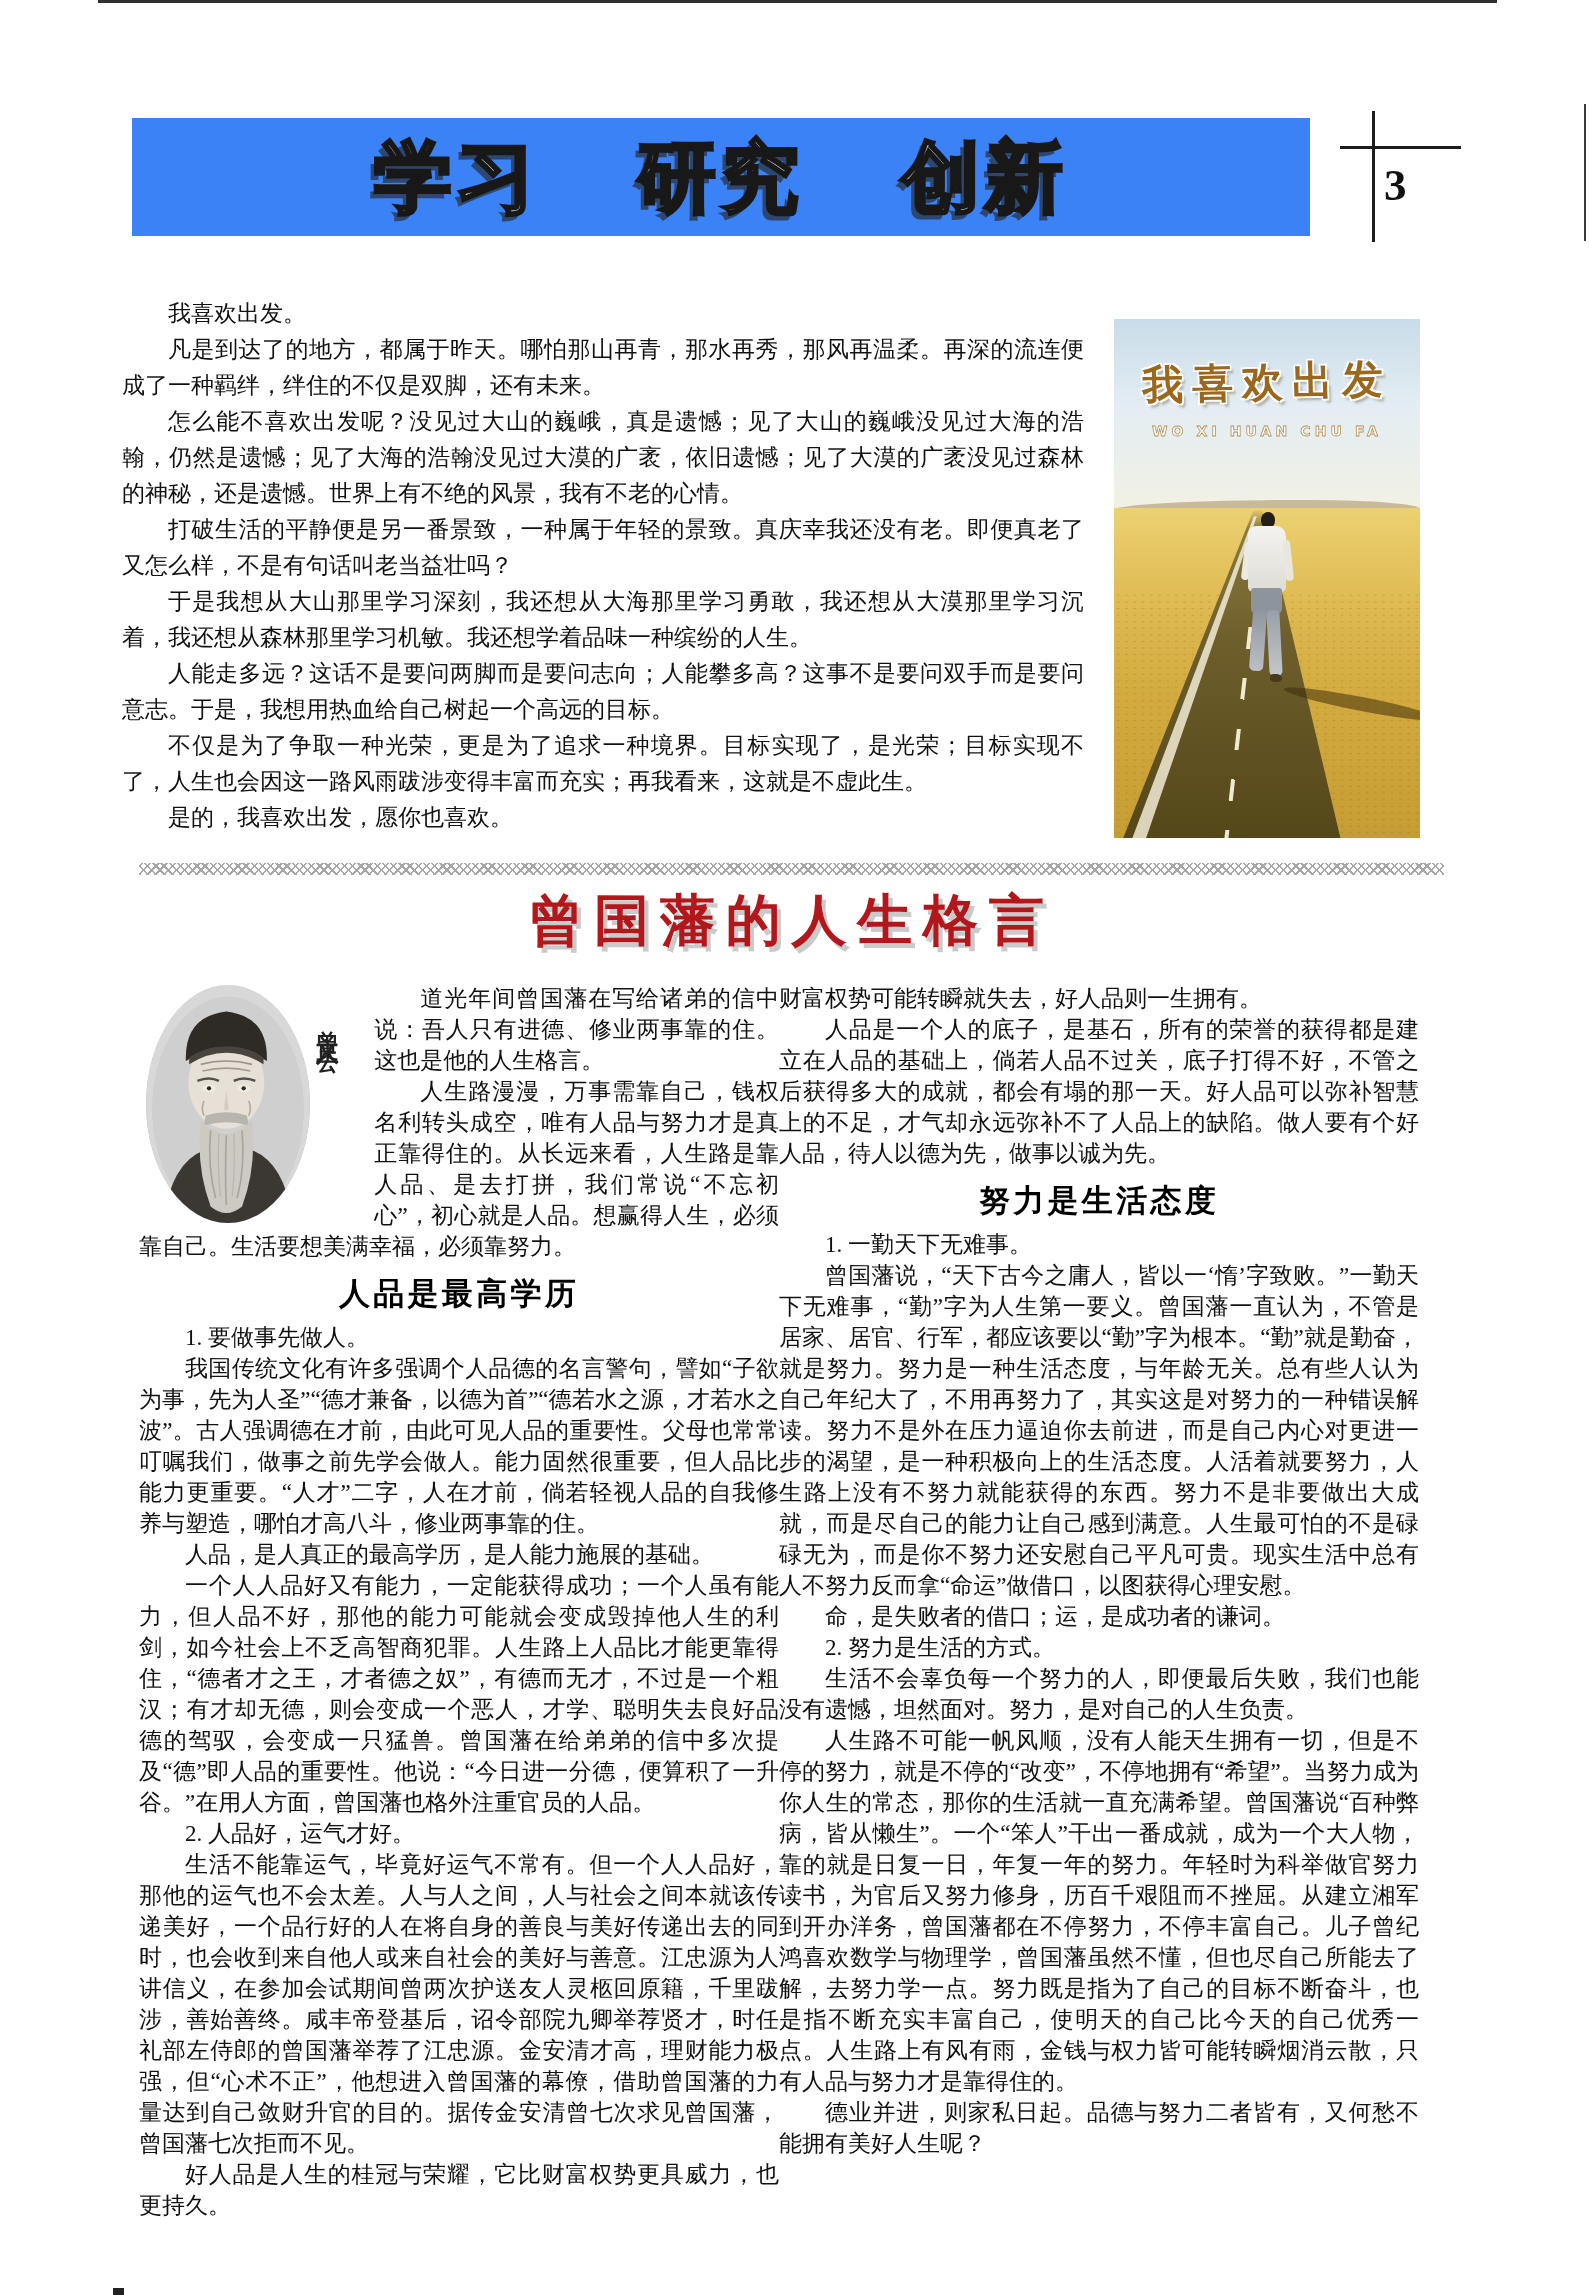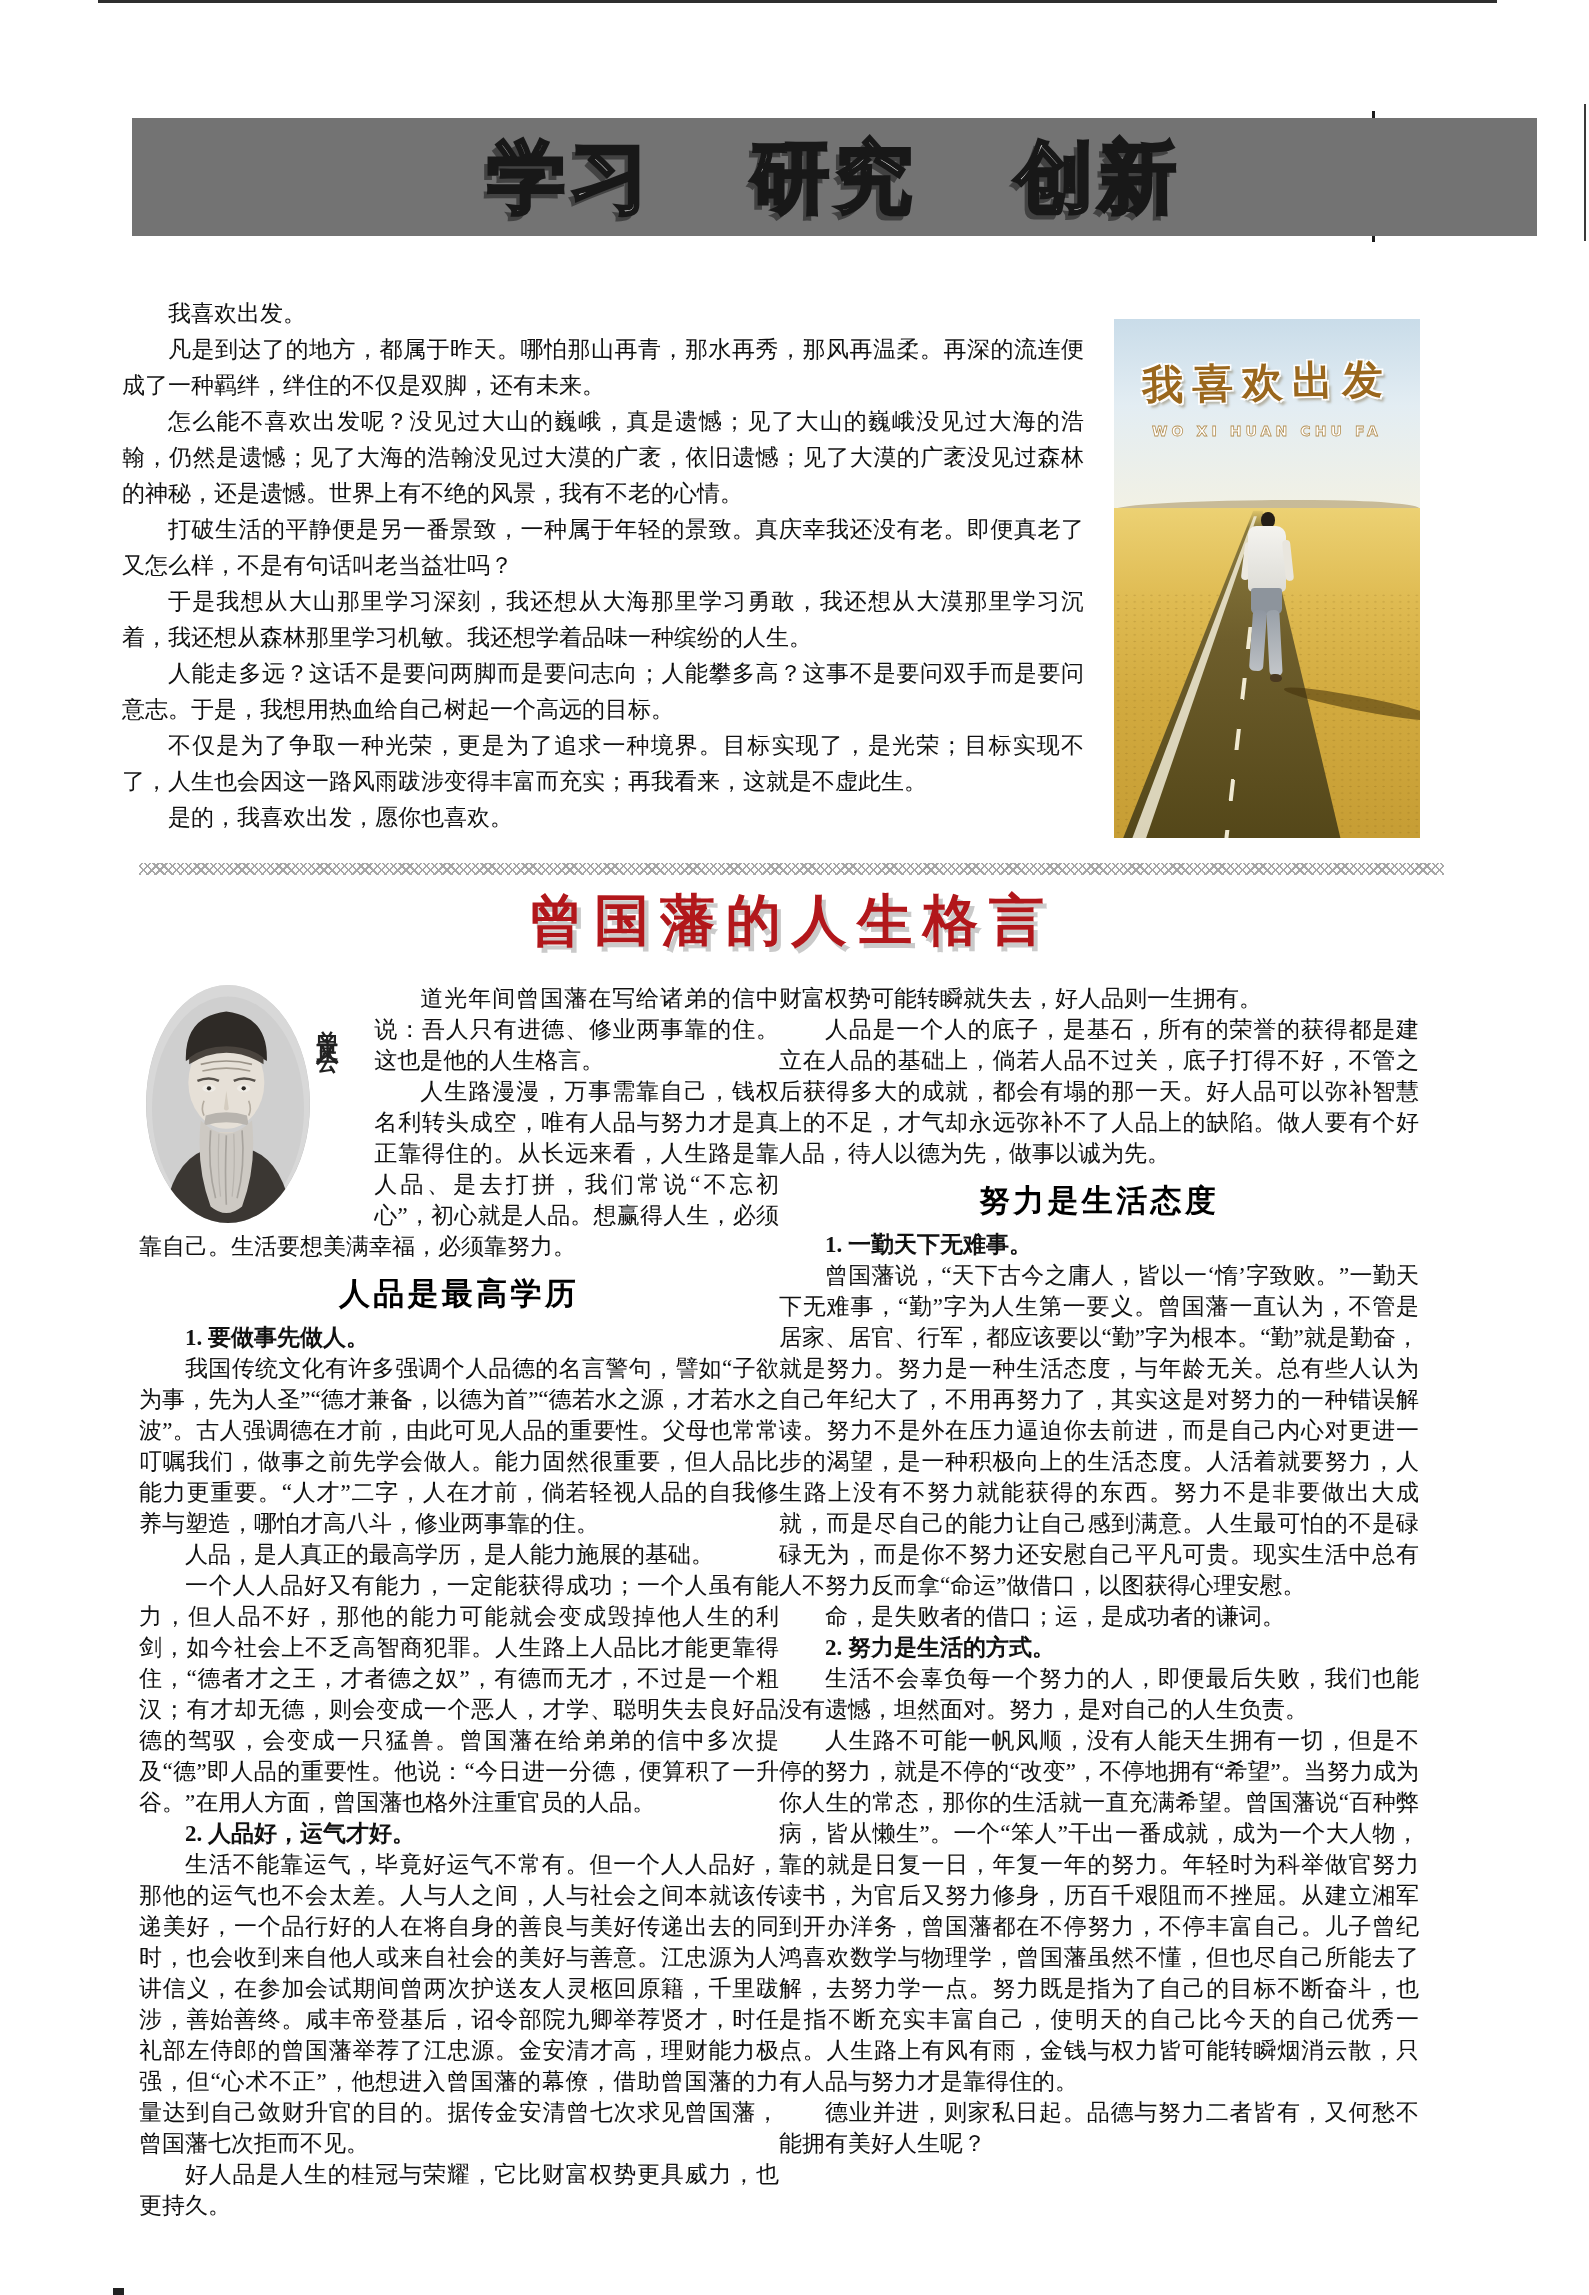--- a/index.html
+++ b/index.html
@@ -13,21 +13,21 @@
   
   .top-rule{left:98px;top:0;width:1399px;height:2.5px;background:#2f2f2f;}
   .right-rule{left:1584px;top:104px;width:1.7px;height:137px;background:#3a3a3a;}
   .crop-v{left:1372px;top:111px;width:2.5px;height:131px;background:#1c1c1c;}
   .crop-h{left:1340px;top:146px;width:121px;height:2.5px;background:#1c1c1c;}
   .page-num{left:1384px;top:159px;font-size:45px;font-weight:bold;
     font-family:"Liberation Serif","DejaVu Serif",serif;color:#111;}
   .corner-mark{left:113px;top:2288px;width:10.8px;height:7.5px;background:#222;}
 
   
-  .header-band{left:132px;top:118px;width:1405px;height:118px;background:#737373;
+  .header-band{left:132px;top:118px;width:1178px;height:118px;background:#3b82f6;
     display:flex;align-items:center;justify-content:center;column-gap:98px;}
   .hdr-word{
     font-family:"Liberation Sans","DejaVu Sans",sans-serif;font-weight:bold;
     font-size:78px;line-height:1;color:#ffffff;letter-spacing:5px;
     -webkit-text-stroke:3.3px #181818;
     text-shadow:-5px 5.8px 0 rgba(40,40,40,0.65);
   }
 
   
   .a1-text{left:122px;top:296px;width:962px;font-size:23px;line-height:36px;
@@ -100,21 +100,21 @@
     text-shadow:4.1px 5px 0 #cacaca;}
 
   .columns{left:139px;top:983px;width:1305px;height:1312px;display:flex;
     overflow:hidden;}
   .col{width:640px;font-size:23px;line-height:31px;text-align:justify;color:#111;}
   .col p{margin:0;text-indent:2em;}
   .col p.no-indent{text-indent:0;}
   .col-heading{font-family:"Liberation Sans","DejaVu Sans",sans-serif;font-weight:bold;
     font-size:31px;line-height:1.2;text-align:center;letter-spacing:3.3px;color:#000;
     margin:13.2px 0 10px;text-indent:0;}
-  .subhead{font-weight:bold;text-indent:1.7em;
+  .subhead{font-weight:normal;text-indent:1.7em;
     font-family:"Liberation Serif","DejaVu Serif",serif;}
 
   
   .portrait{float:left;width:227px;height:242px;position:relative;margin:1.7px 8.3px 3.3px 0;}
   .portrait .oval{position:absolute;left:6.6px;top:0;width:164px;height:238px;border-radius:50%;
     overflow:hidden;background:radial-gradient(ellipse at 50% 40%,#ececec 0%,#d3d3d3 55%,#a7a7a7 100%);}
   .portrait .caption{position:absolute;right:23px;top:28px;writing-mode:vertical-rl;
     font-size:22.4px;font-weight:bold;letter-spacing:6.6px;color:#222;
     font-family:"DejaVu Serif","Liberation Serif",serif;}
 </style>

